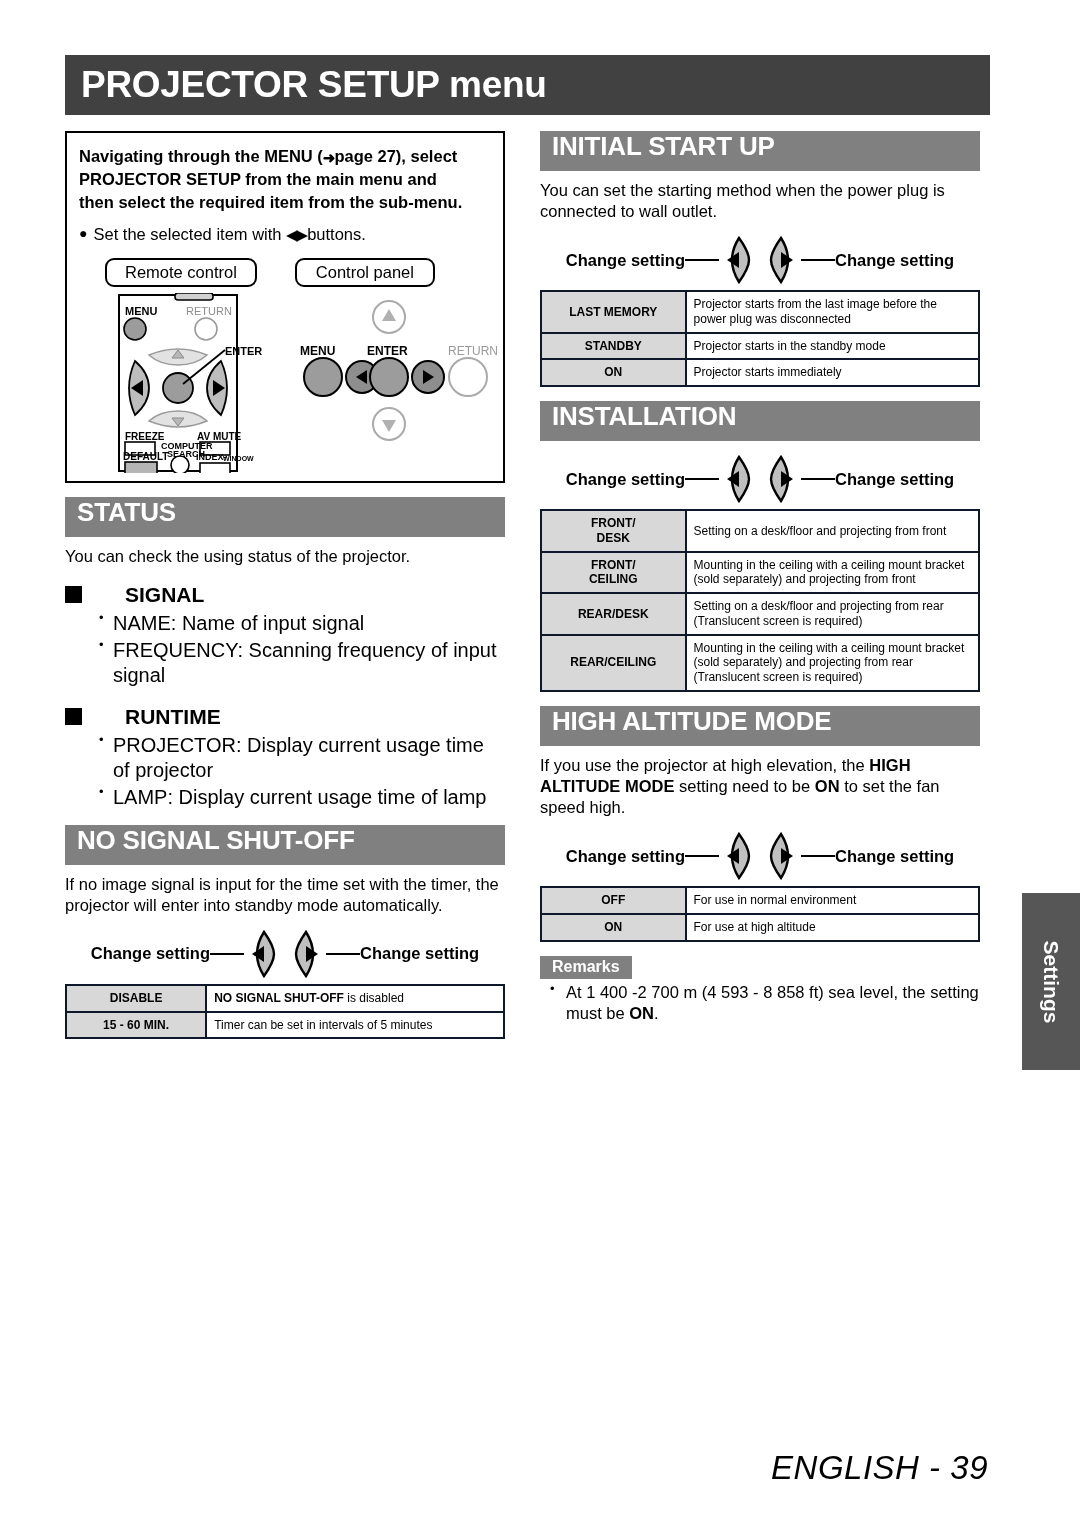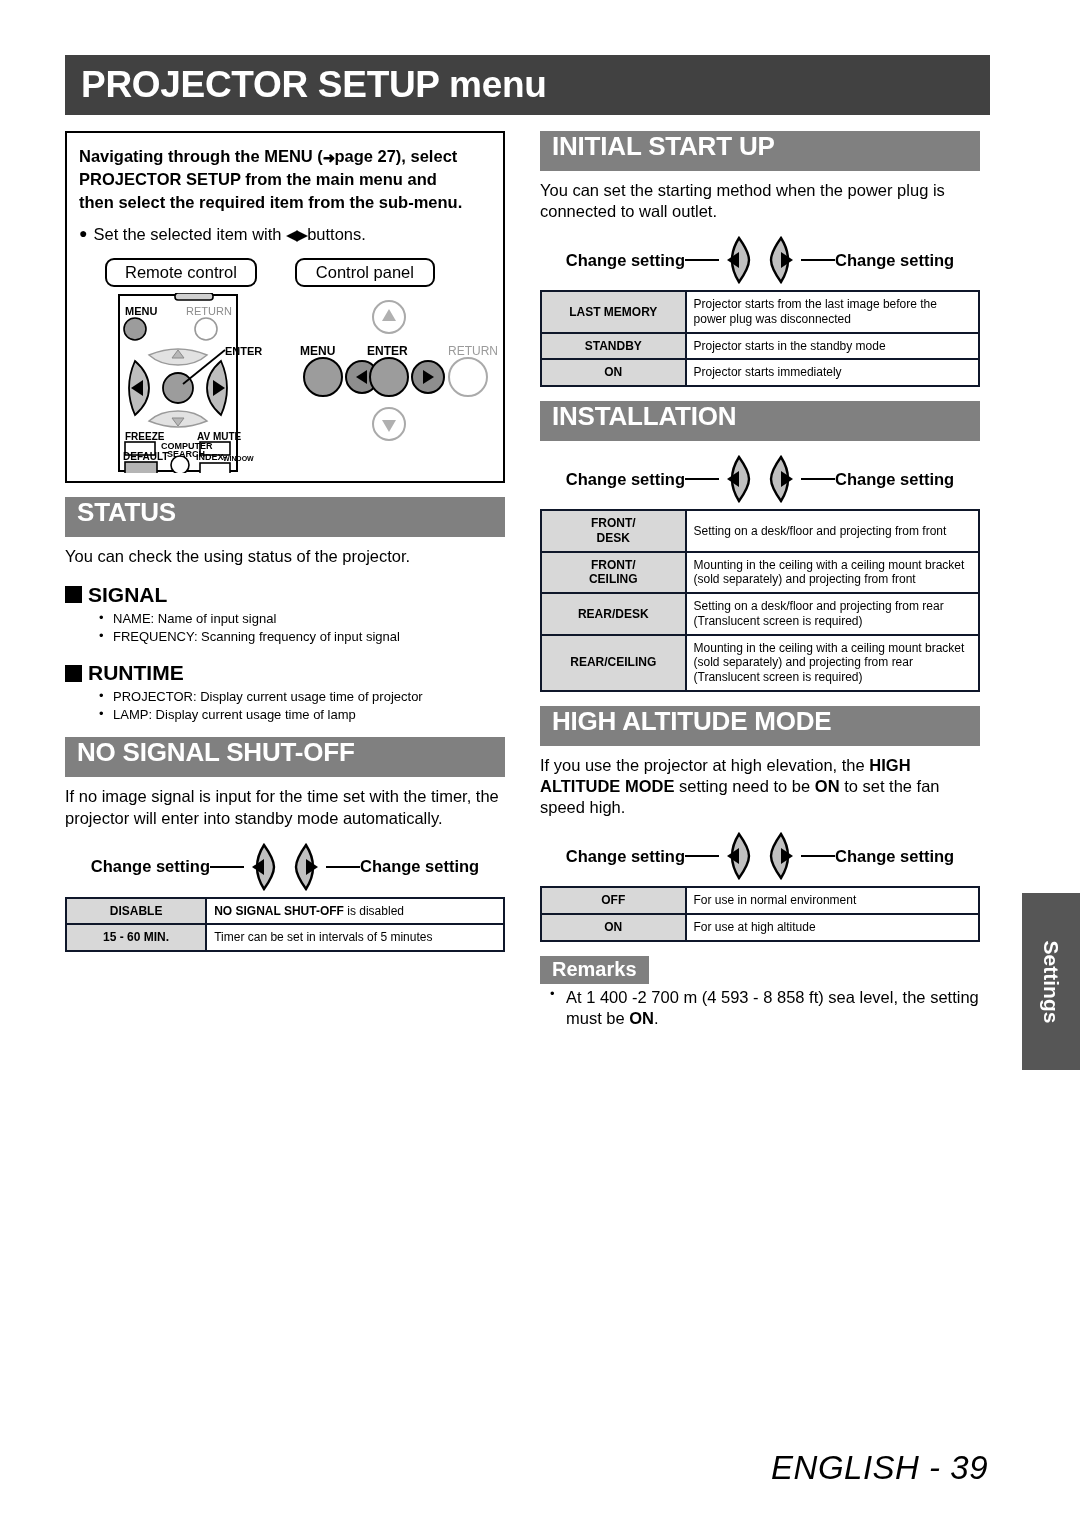--- a/index.html
+++ b/index.html
@@ -133,35 +133,36 @@
     margin-top: 9px;
   }
 
   
   .sub-head {
     display: flex;
     align-items: center;
     margin-top: 16px;
     font-size: 21px;
     font-weight: bold;
+    gap: 37px;
   }
   .sub-head .sq {
     width: 17px;
     height: 17px;
     background: #000;
     margin-right: 6px;
     display: inline-block;
   }
   ul.bullets {
     margin: 4px 0 0 0;
     padding-left: 34px;
     list-style: none;
   }
   ul.bullets li {
-    font-size: 13px;
+    font-size: 20px;
     line-height: 1.28;
     position: relative;
     margin-top: 1px;
     padding-left: 14px;
   }
   ul.bullets li:before {
     content: "\2022";
     position: absolute;
     left: 0;
     top: -1px;
@@ -211,21 +212,21 @@
   }
   table.spec td.val {
     background: #ffffff;
   }
 
   
   .remarks-tag {
     display: inline-block;
     background: #808080;
     color: #fff;
-    font-size: 20px;
+    font-size: 16px;
     font-weight: bold;
     padding: 2px 12px 3px 12px;
     margin-top: 14px;
   }
   ul.remarks {
     margin: 3px 0 0 0;
     padding-left: 10px;
     list-style: none;
   }
   ul.remarks li {

